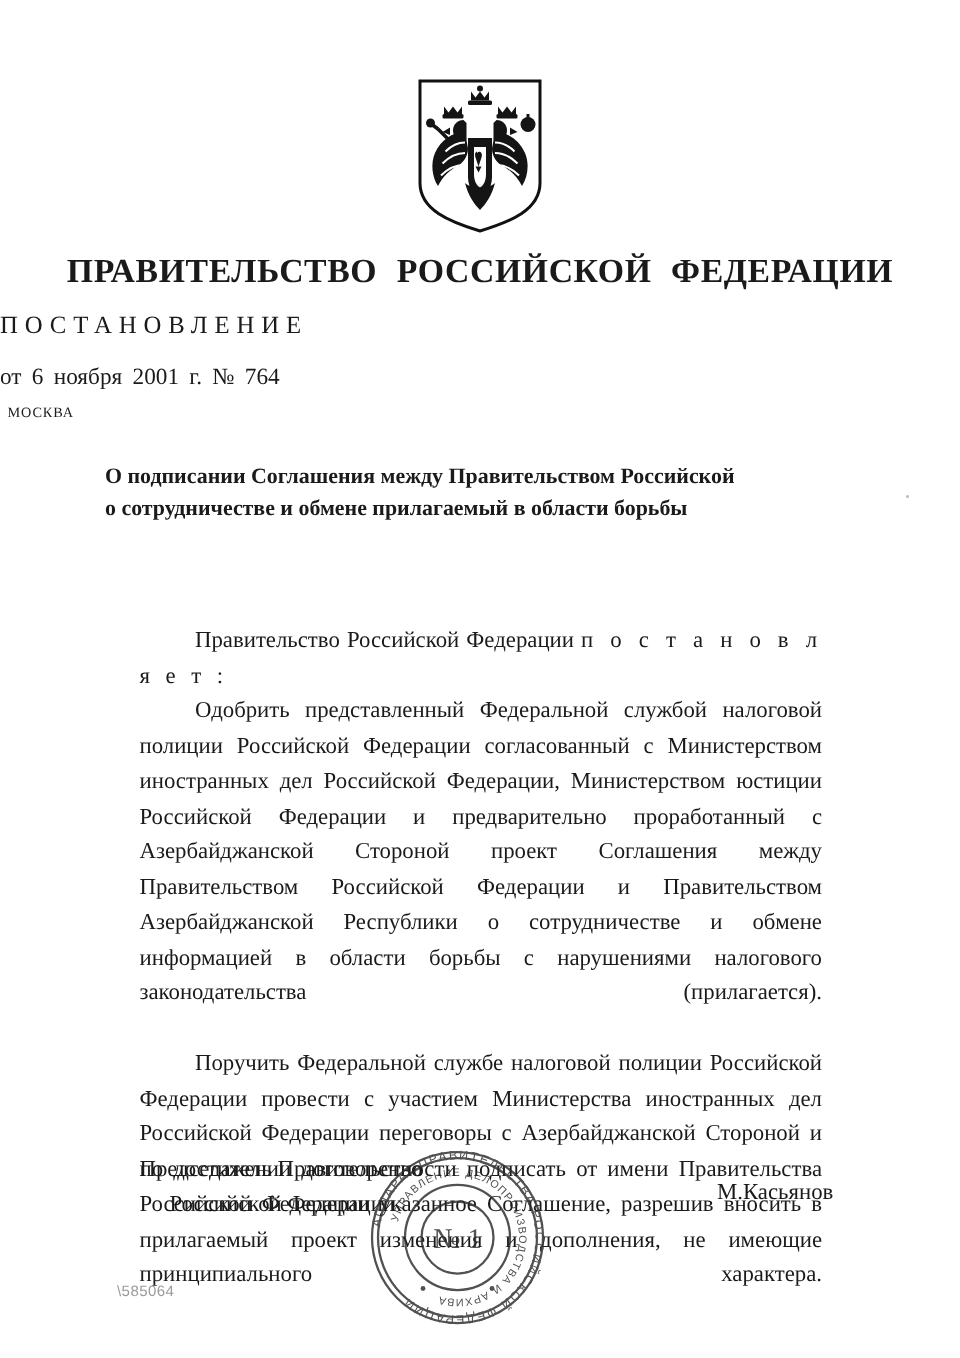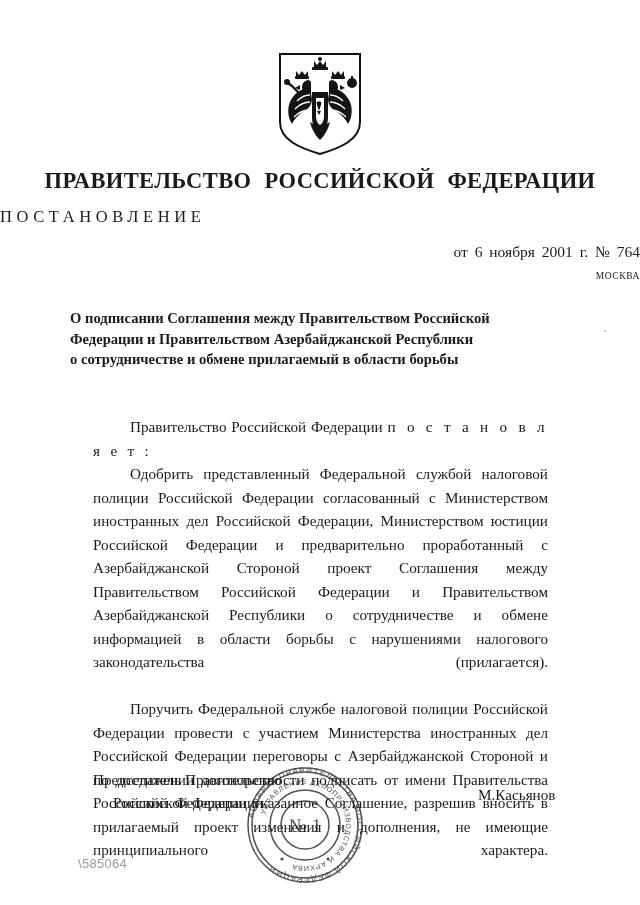--- a/index.html
+++ b/index.html
@@ -55,30 +55,30 @@
     top: 207px;
     text-align: left;
     font-size: 16.5px;
     letter-spacing: 4.6px;
   }
   .doc-date {
     position: absolute;
     left: 0;
     right: 0;
     top: 243px;
-    text-align: right;
+    text-align: left;
     font-size: 15.5px;
     word-spacing: 3px;
   }
   .doc-city {
     position: absolute;
     left: 5px;
     right: 0;
     top: 271px;
-    text-align: right;
+    text-align: left;
     font-size: 9.5px;
     letter-spacing: 0.6px;
   }
 
   
   .subject {
     position: absolute;
     left: 70px;
     right: 70px;
     top: 308px;
@@ -138,21 +138,21 @@
     width: 126px;
     height: 126px;
     opacity: 0.82;
   }
 
   
   .footer-code {
     position: absolute;
     left: 78px;
     top: 856px;
-    font-size: 13px;
+    font-size: 10px;
     color: #9a9a9a;
     letter-spacing: 0.3px;
     font-family: "Liberation Sans", sans-serif;
   }
 
   
   .speck {
     position: absolute;
     left: 604px;
     top: 330px;
@@ -211,21 +211,20 @@
     </svg>
   </div>
 
   <div class="org-title">ПРАВИТЕЛЬСТВО РОССИЙСКОЙ ФЕДЕРАЦИИ</div>
   <div class="doc-kind">ПОСТАНОВЛЕНИЕ</div>
   <div class="doc-date">от  6 ноября 2001 г.  № 764</div>
   <div class="doc-city">МОСКВА</div>
 
   <div class="subject">
     <div>О подписании Соглашения между Правительством Российской</div>
-    <div>Федерации и Правительством Азербайджанской Республики</div>
     <div>о сотрудничестве и обмене прилагаемый в области борьбы</div>
   </div>
 
   <div class="body-block">
     <p class="last"><span>Правительство Российской Федерации </span><span class="spaced">п о с т а н о в л я е т :</span></p>
     <p>Одобрить представленный Федеральной службой налоговой полиции Российской Федерации согласованный с Министерством иностранных дел Российской Федерации, Министерством юстиции Российской Федерации и предварительно проработанный с Азербайджанской Стороной проект Соглашения между Правительством Российской Федерации и Правительством Азербайджанской Республики о сотрудничестве и обмене информацией в области борьбы с нарушениями налогового законодательства (прилагается).</p>
     <p>Поручить Федеральной службе налоговой полиции Российской Федерации провести с участием Министерства иностранных дел Российской Федерации переговоры с Азербайджанской Стороной и по достижении договоренности подписать от имени Правительства Российской Федерации указанное Соглашение, разрешив вносить в прилагаемый проект изменения и дополнения, не имеющие принципиального характера.</p>
   </div>
 
   <div class="sign-block">

